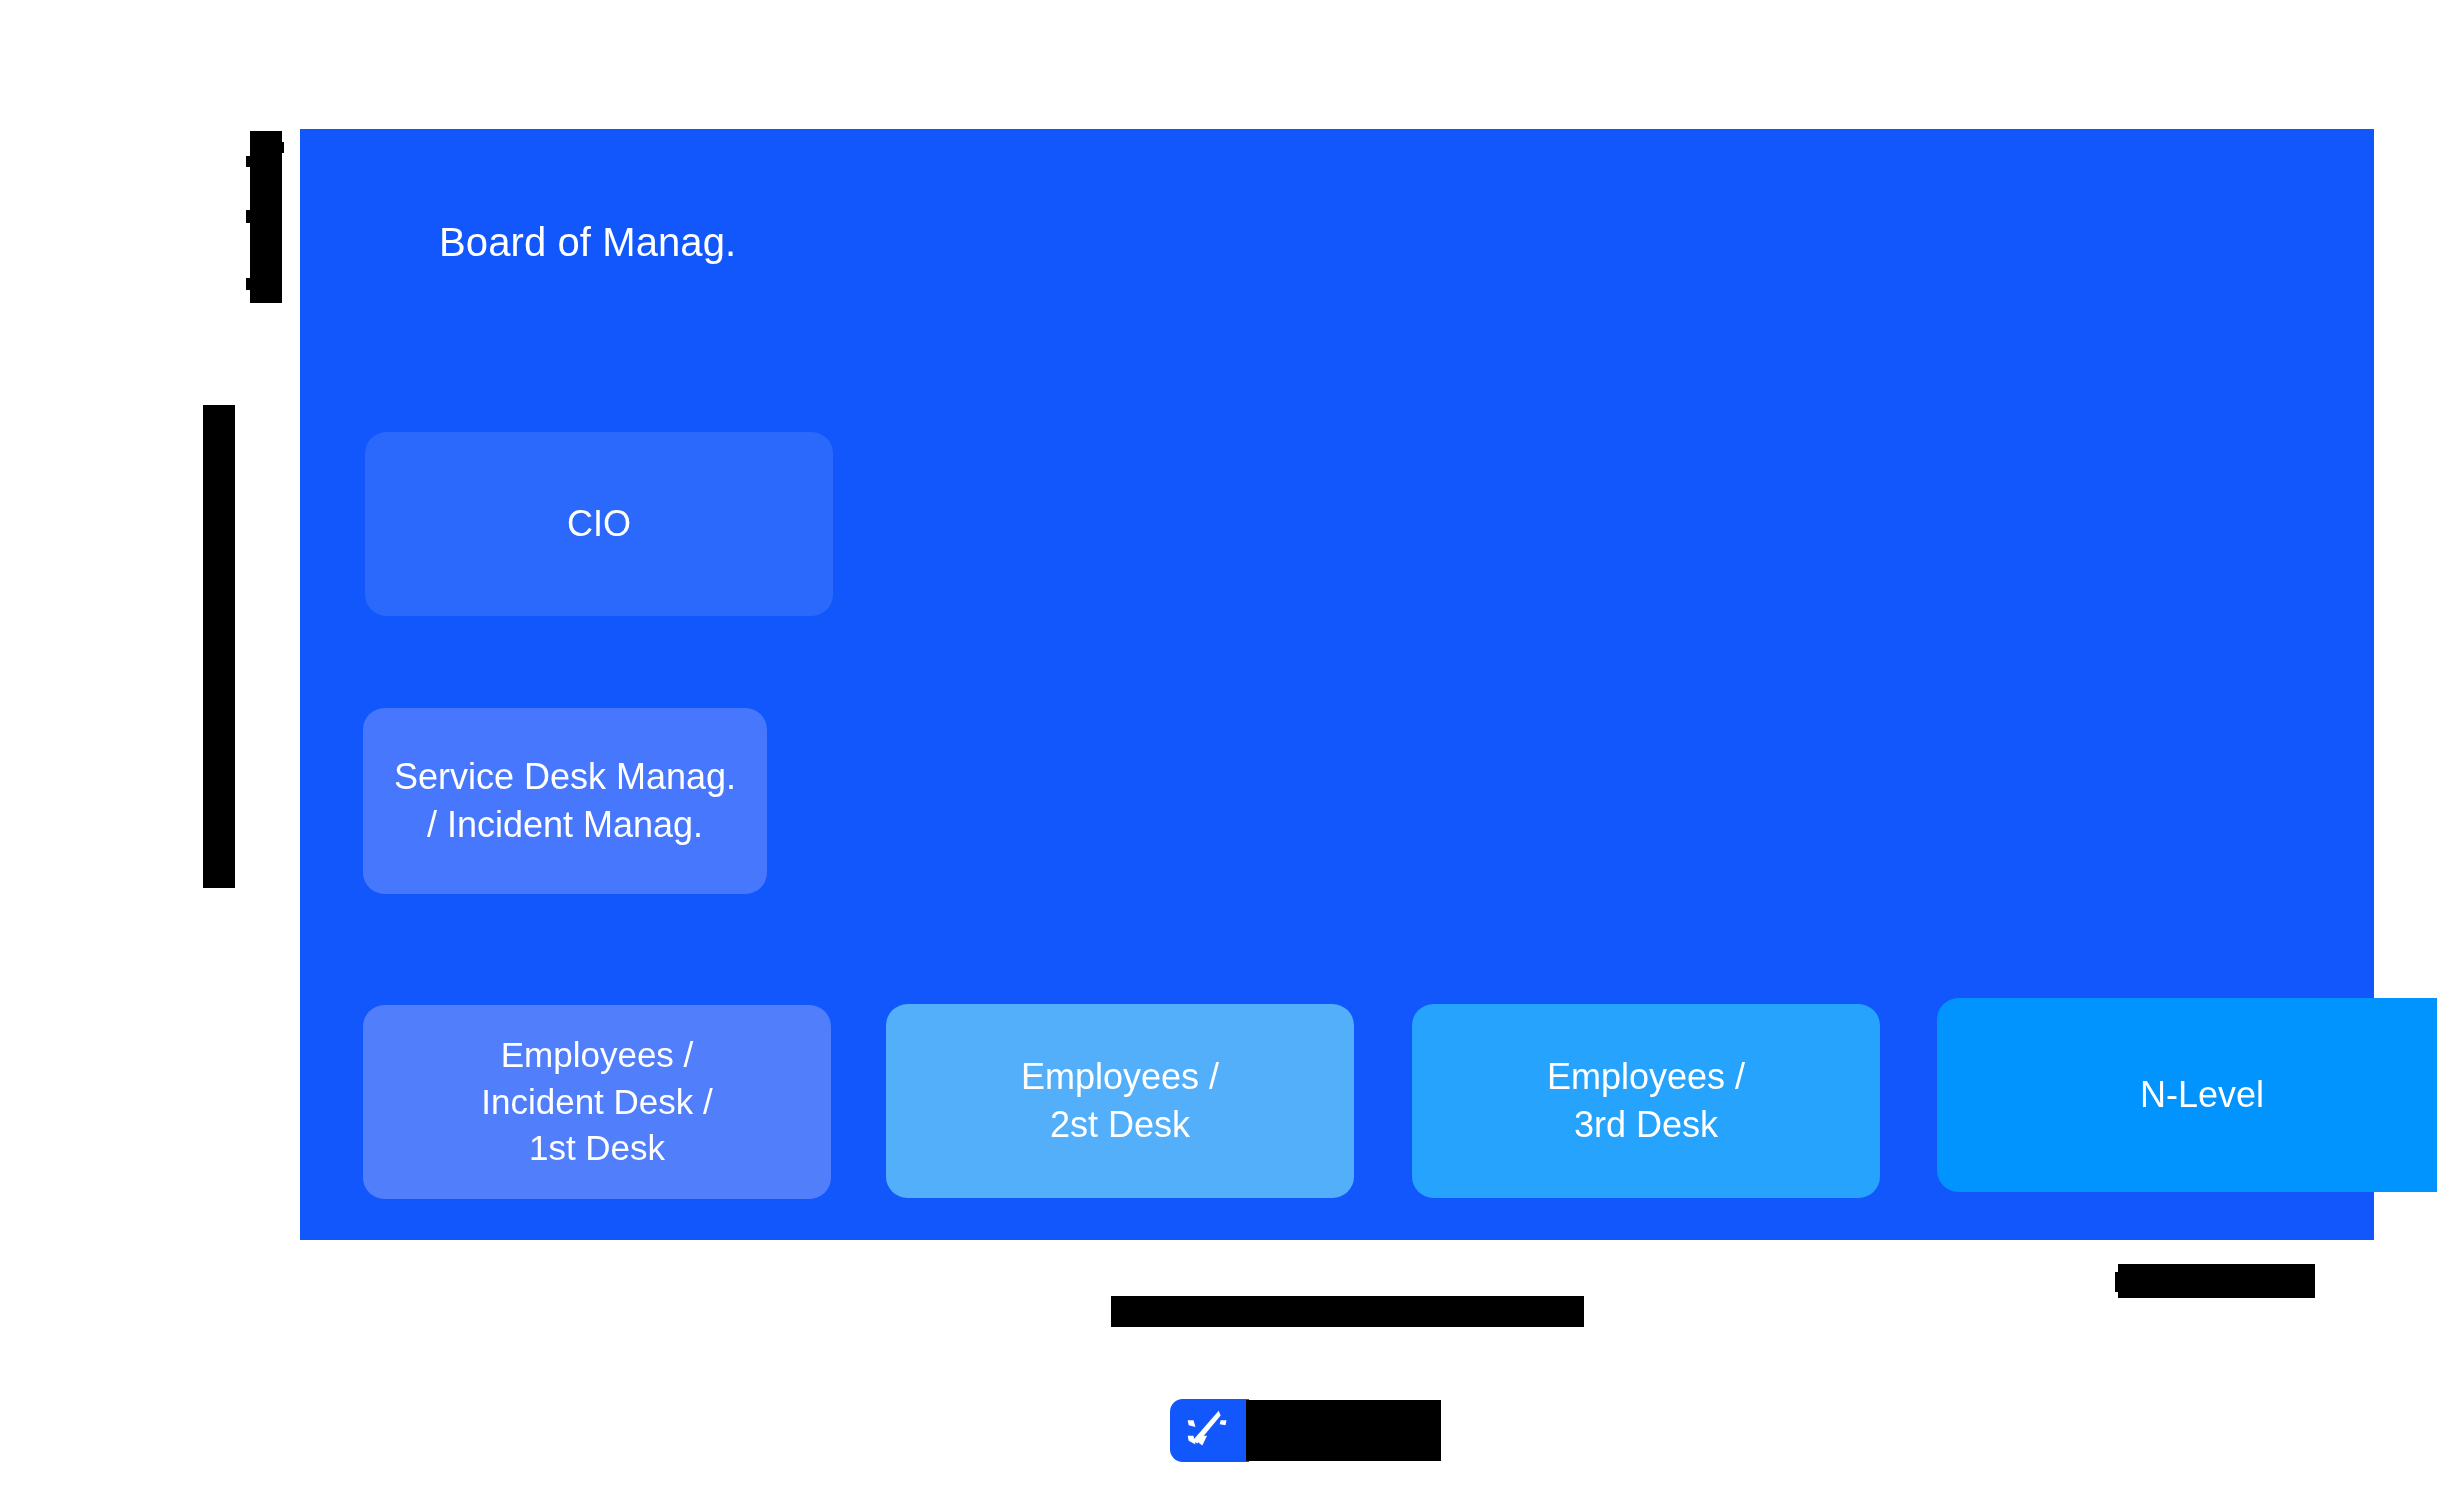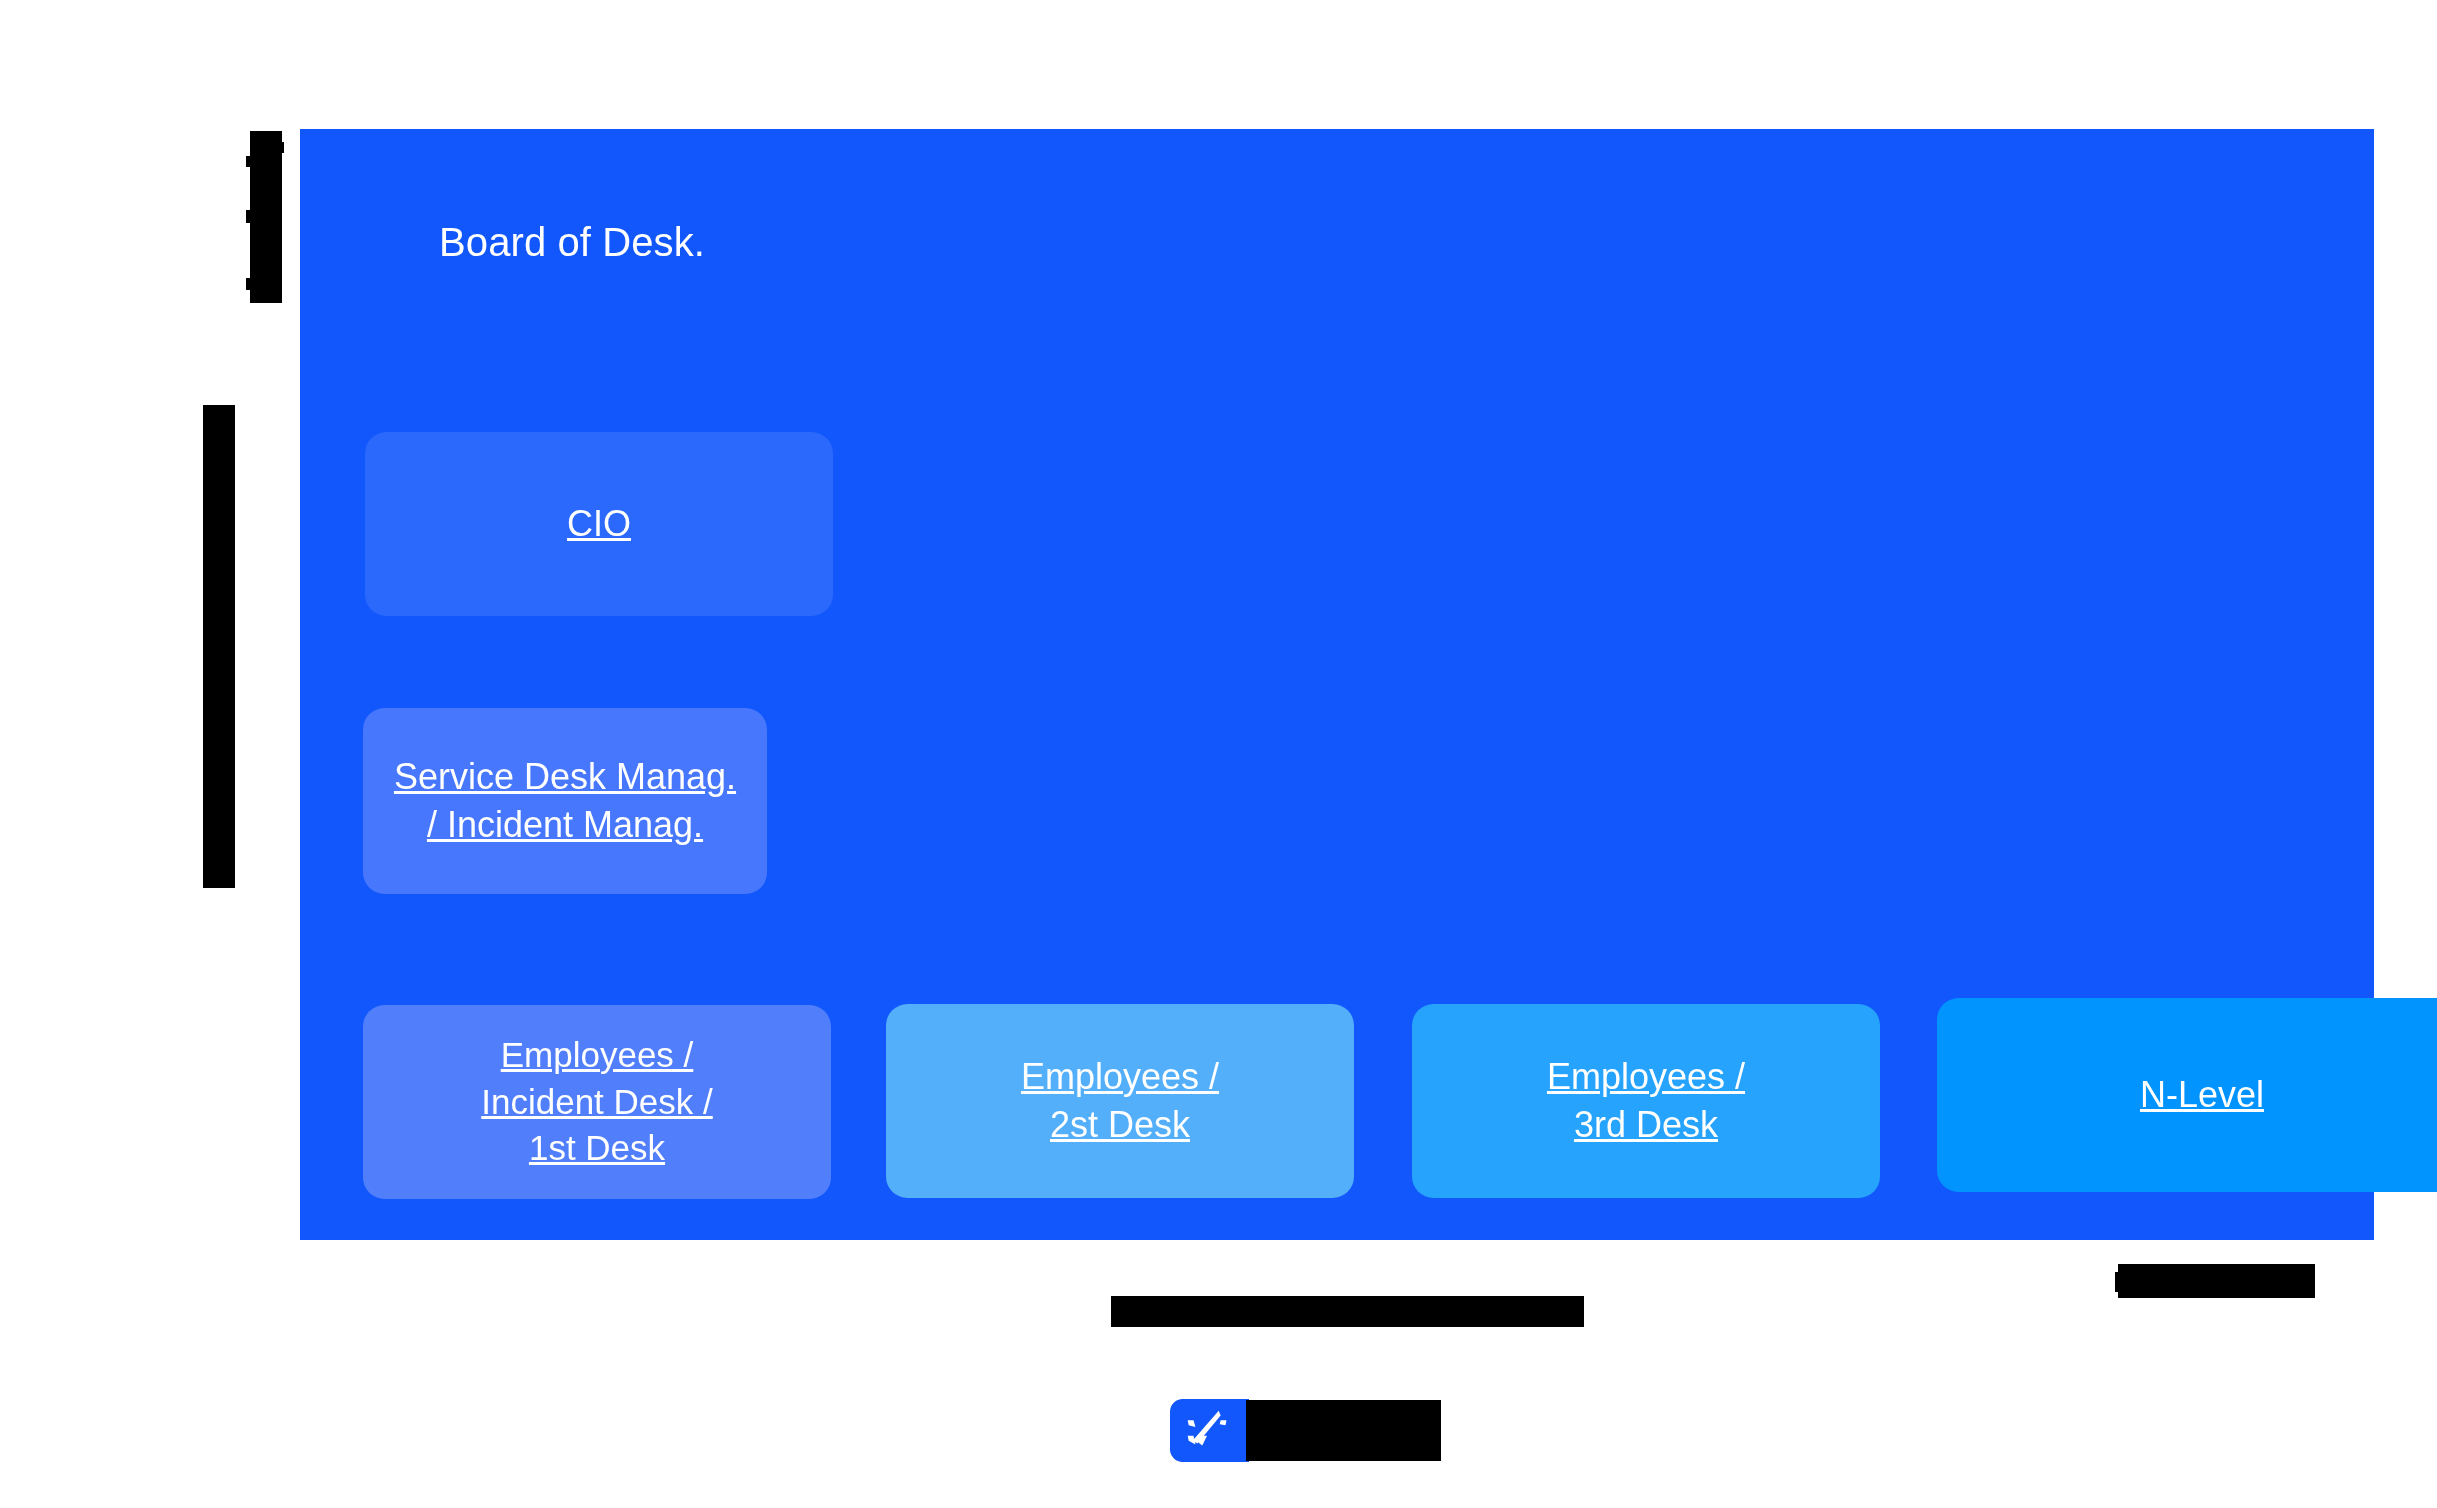--- a/index.html
+++ b/index.html
@@ -53,21 +53,20 @@
     display: flex;
     align-items: center;
     justify-content: center;
     text-align: center;
     color: #ffffff;
     font-size: 36px;
     line-height: 1.34;
     font-weight: 400;
     padding: 0 12.7px;
     box-sizing: border-box;
-    text-decoration: underline;
   }
   .card span { display: block; }
 
   .card-cio {
     left: 365px;  top: 432px;
     width: 468px; height: 184px;
     background: #2B69FC;
   }
   .card-sdm {
     left: 363px;  top: 708px;
@@ -128,21 +127,21 @@
 </head>
 <body>
 
 <div id="stage">
 
   <div class="panel" style="background: rgb(17, 87, 251);">
 
     
   </div>
 
-  <div class="headline">Board of Desk.</div>
+  <div class="headline">Board of Manag.</div>
 
   <div class="card card-cio" style="background: rgb(43, 105, 252);">
     <span>CIO</span>
   </div>
 
   <div class="card card-sdm" style="background: rgb(70, 119, 252);">
     <div>
       <span>Service Desk Manag.</span>
       <span>/ Incident Manag.</span>
     </div>

